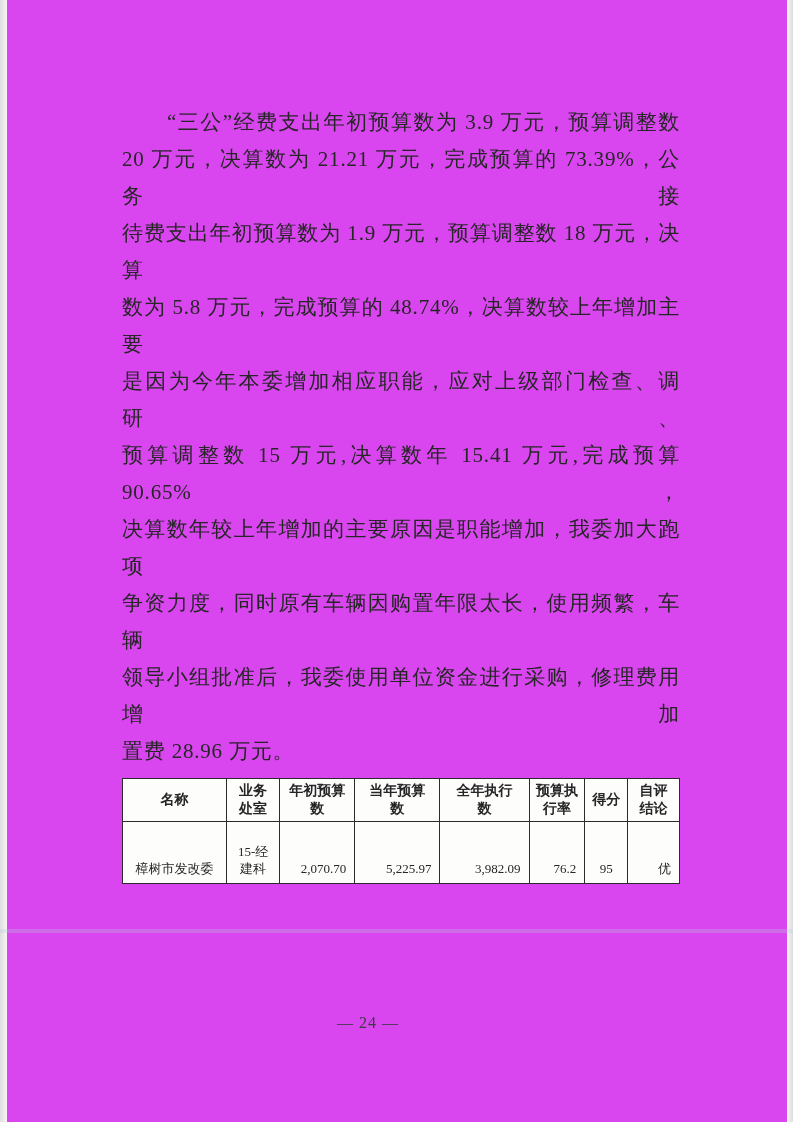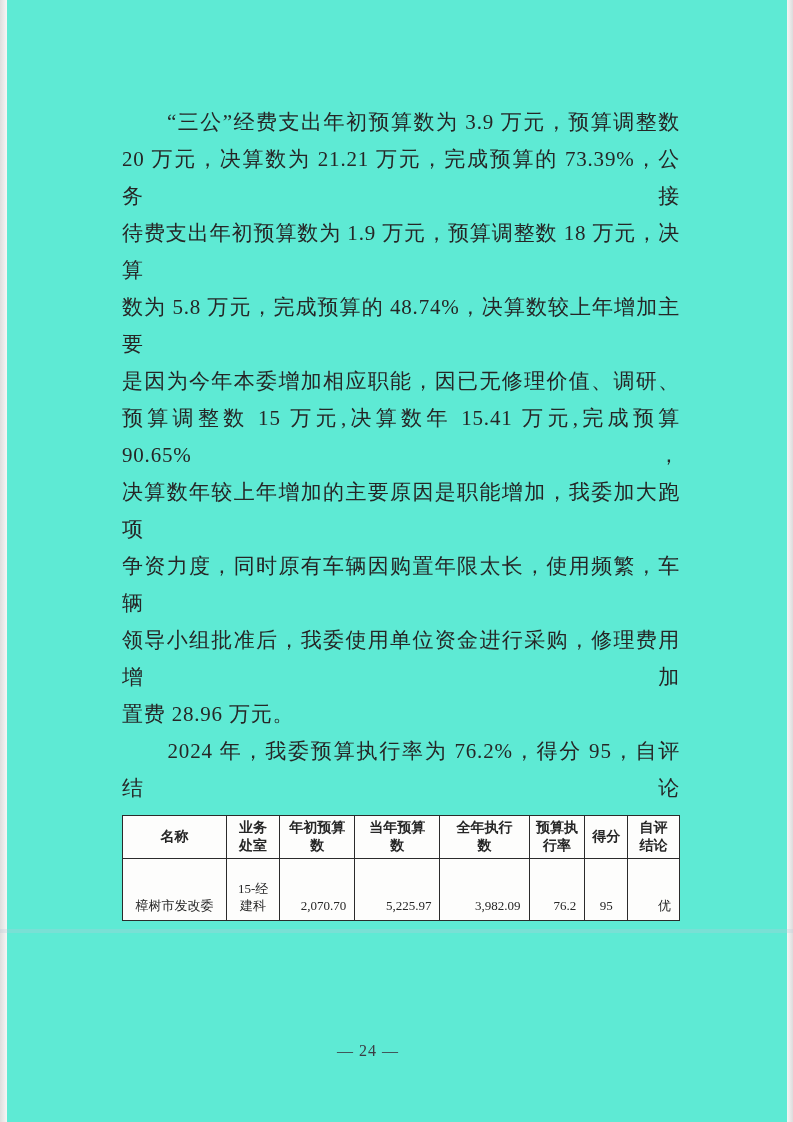--- a/index.html
+++ b/index.html
@@ -1,19 +1,19 @@
 <!DOCTYPE html>
 <html><head>
 <meta charset="utf-8">
 <style>
   html,body { margin:0; padding:0; }
   body { background:#9a9a9a; font-family:"Liberation Serif","DejaVu Serif",serif; }
   .page {
     position:relative; width:793px; height:1122px; margin:0 auto;
-    background:#5eead4; overflow:hidden; color:#262626;
+    background:#d946ef; overflow:hidden; color:#262626;
   }
   
   .edge-left  { position:absolute; left:0; top:0; width:7px; height:1122px;
                 background:linear-gradient(to right,#dedede,#f6f6f5); }
   .edge-right { position:absolute; right:0; top:0; width:6px; height:1122px;
                 background:linear-gradient(to left,#dcdcdc,#f6f6f5); }
   .scan-streak{ position:absolute; left:0; top:929px; width:793px; height:4px;
                 background:rgba(186,203,214,0.30); }
 
   .content { position:absolute; left:122px; top:104px; width:558px; }
@@ -26,49 +26,48 @@
           background:#fdfdfc; }
   .tbl1 { margin-top:8px; border:1.6px solid #2b2b2b; }
   .tbl1 th, .tbl1 td { border:1px solid #2b2b2b; padding:0; }
   .tbl1 th { height:42px; font-size:14px; font-weight:bold; line-height:18px;
              text-align:center; vertical-align:middle; }
   .tbl1 td { height:55px; font-size:13px; vertical-align:bottom;
              padding-bottom:6px; line-height:17px; }
   .td-center { text-align:center; }
   .td-right  { text-align:right; padding-right:8px !important; }
 
-  .footer { position:absolute; left:0; top:1042px; width:736px;
+  .footer { position:absolute; left:0; top:1014px; width:736px;
             text-align:center; font-size:16px; color:#3c3c44;
             letter-spacing:1px; }
 </style>
 </head>
 <body>
 
 <div class="page">
   <div class="edge-left"></div>
   <div class="edge-right"></div>
   <div class="scan-streak"></div>
 
   <div class="content">
 
     <div class="para">
         <div class="line line-justify">　　“三公”经费支出年初预算数为 3.9 万元，预算调整数</div>
         <div class="line line-justify">20 万元，决算数为 21.21 万元，完成预算的 73.39%，公务接</div>
         <div class="line line-justify">待费支出年初预算数为 1.9 万元，预算调整数 18 万元，决算</div>
         <div class="line line-justify">数为 5.8 万元，完成预算的 48.74%，决算数较上年增加主要</div>
-        <div class="line line-justify">是因为今年本委增加相应职能，因已无修理价值、调研、</div>
+        <div class="line line-justify">是因为今年本委增加相应职能，应对上级部门检查、调研、</div>
         <div class="line line-justify">预算调整数 15 万元,决算数年 15.41 万元,完成预算 90.65%，</div>
         <div class="line line-justify">决算数年较上年增加的主要原因是职能增加，我委加大跑项</div>
         <div class="line line-justify">争资力度，同时原有车辆因购置年限太长，使用频繁，车辆</div>
         <div class="line line-justify">领导小组批准后，我委使用单位资金进行采购，修理费用增加</div>
         <div class="line">置费 28.96 万元。</div>
       </div>
 
     <div class="para">
-        <div class="line line-justify">　　2024 年，我委预算执行率为 76.2%，得分 95，自评结论</div>
       </div>
 
     <table class="tbl1">
       <colgroup>
         <col style="width:18.7%">
           <col style="width:9.5%">
           <col style="width:13.5%">
         <col style="width:15.3%">
           <col style="width:16.0%">
           <col style="width:10.0%">

